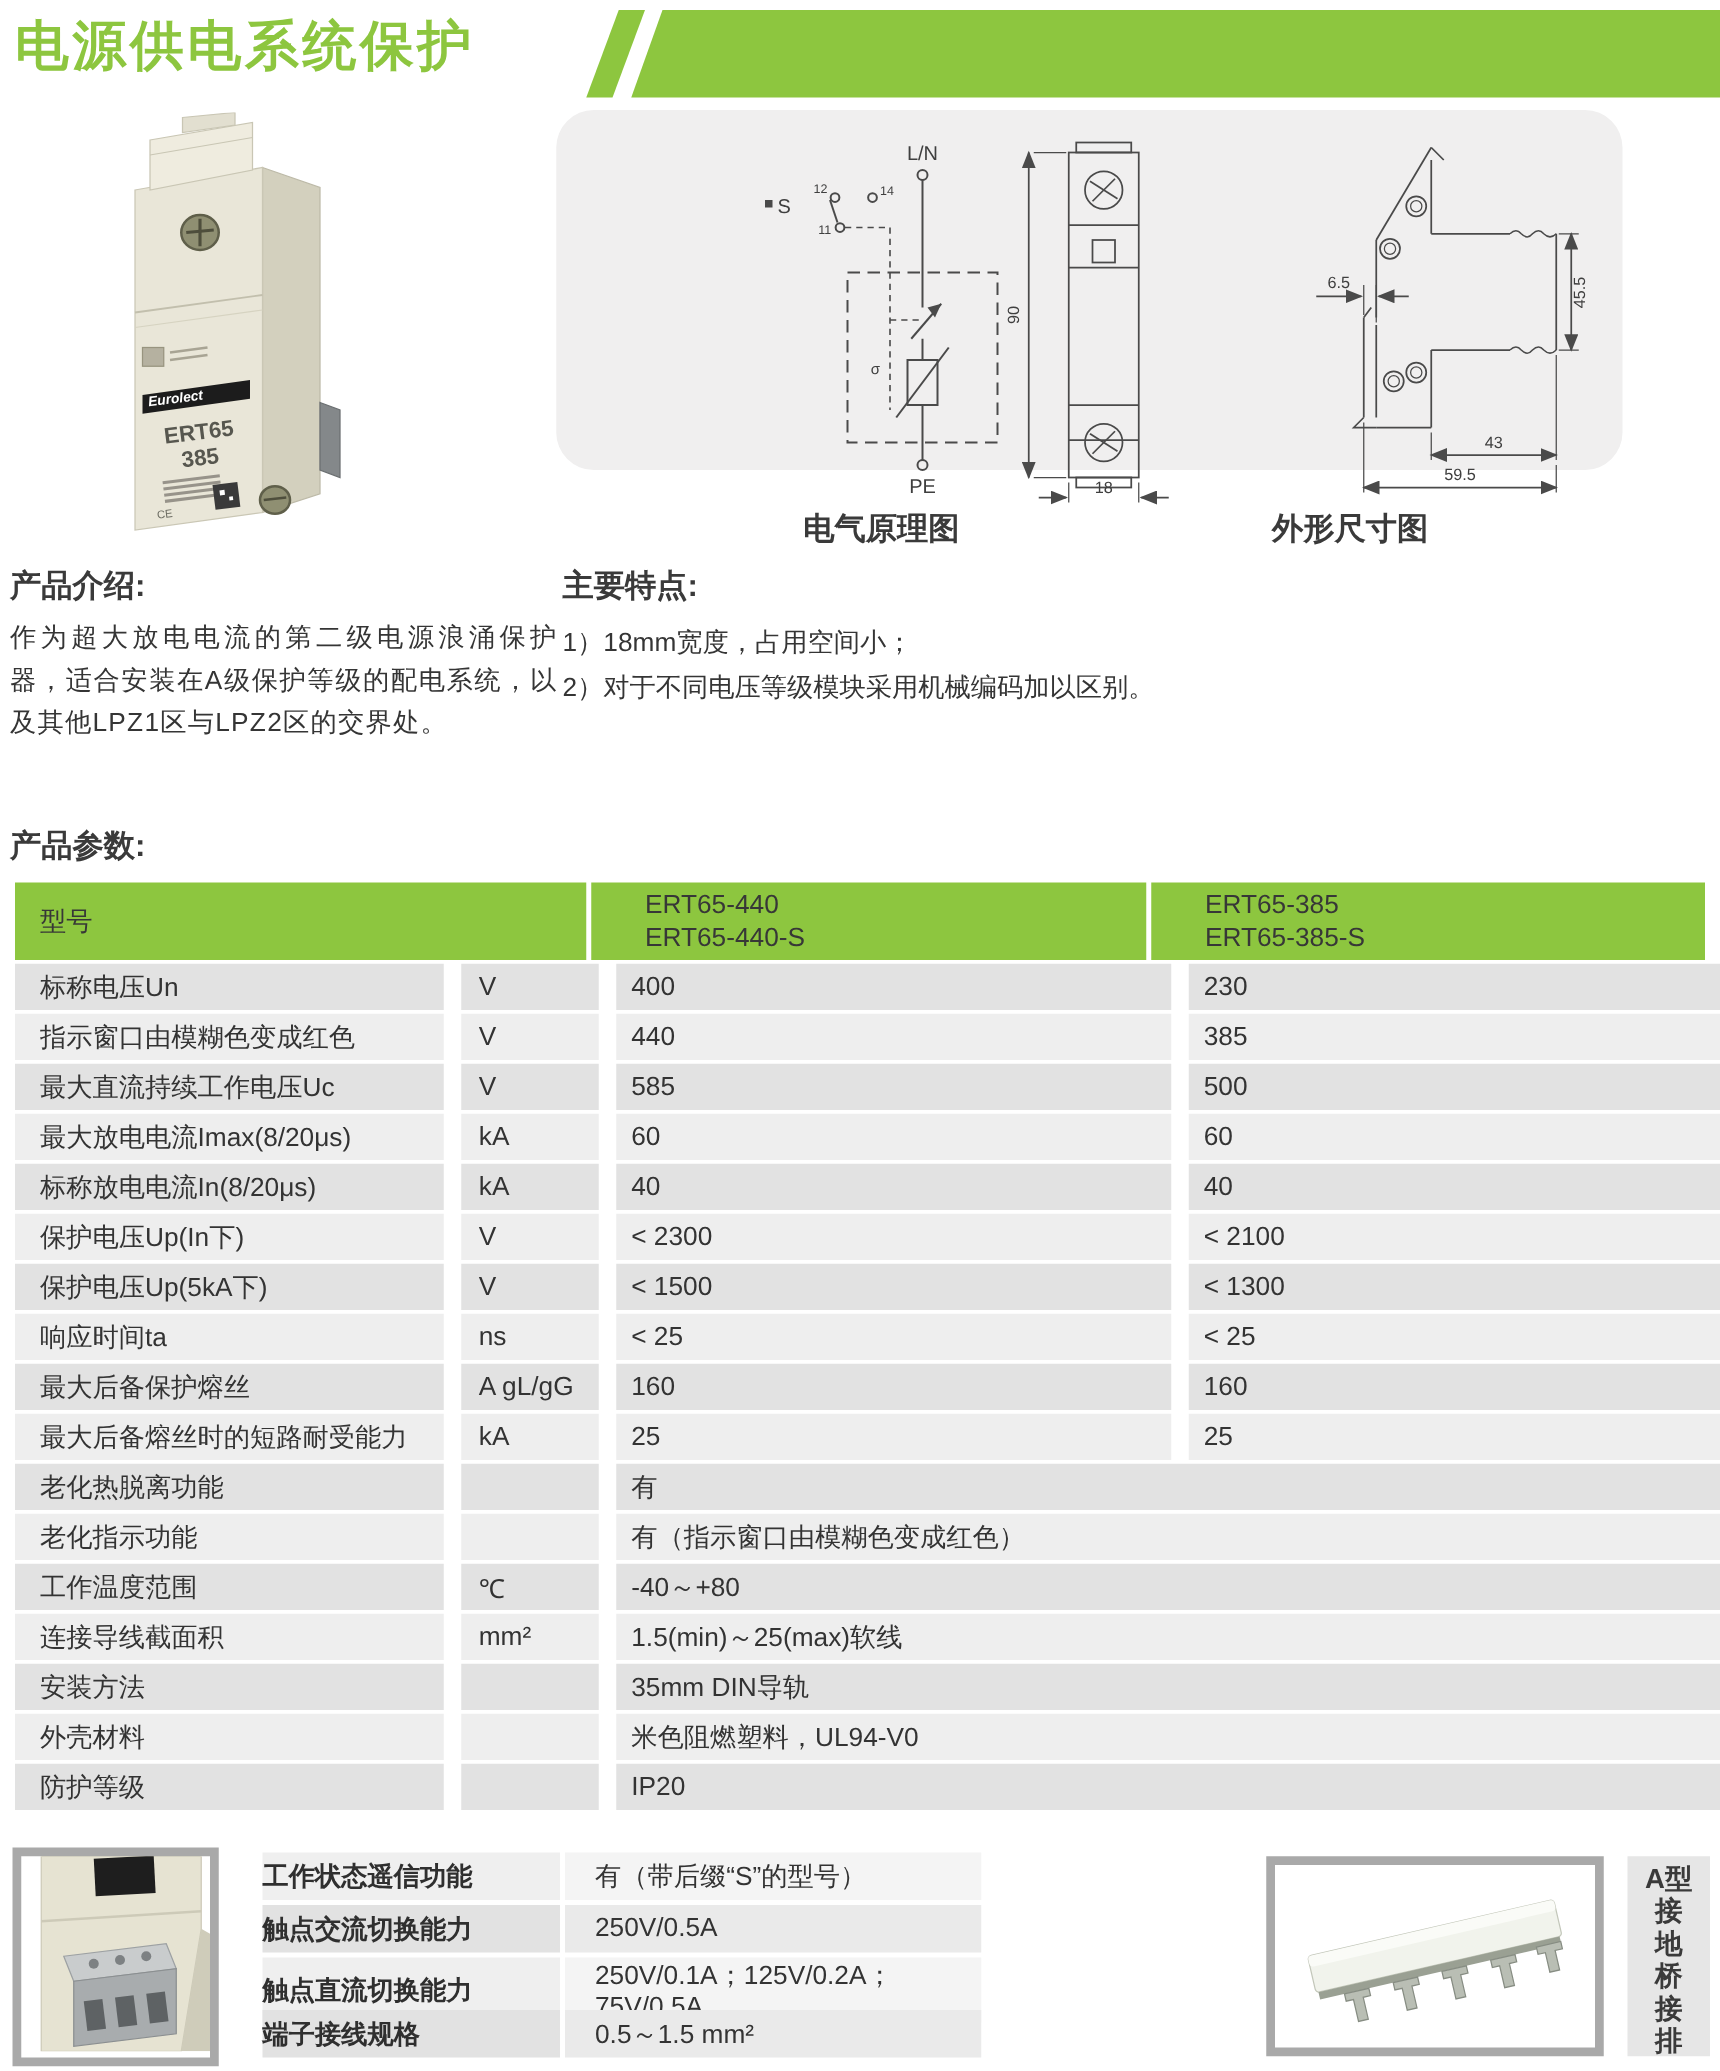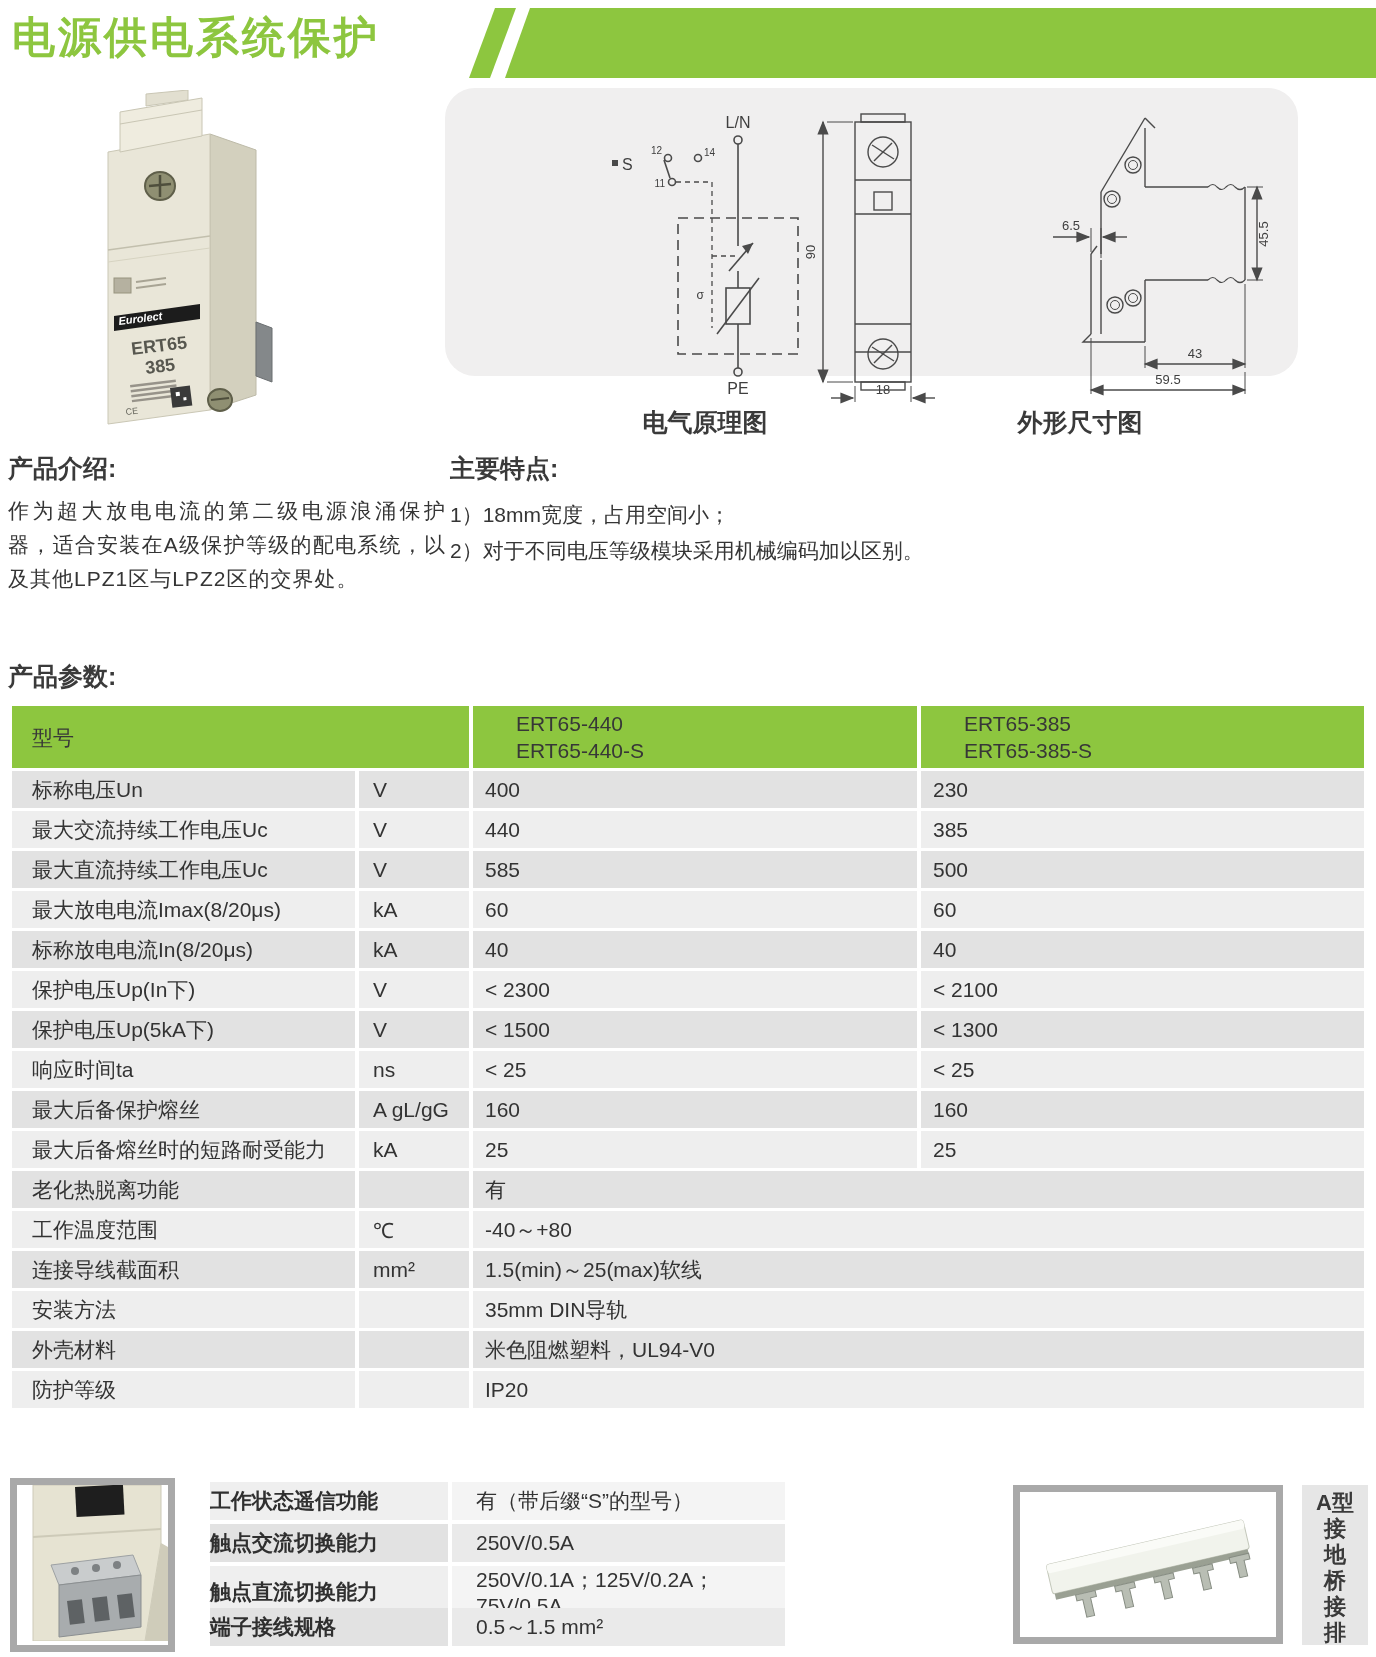--- a/index.html
+++ b/index.html
@@ -46,21 +46,21 @@
 
   
   .ptable{left:12px;top:706px;width:1352px;}
   .thead{display:grid;grid-template-columns:457px 444px 443px;column-gap:4px;height:62px;border-radius:26px;}
   .thead .hcell{
     background:#8dc63f;color:#373737;font-size:21px;
     display:flex;flex-direction:column;justify-content:center;line-height:27px;
   }
   .hcell.first{padding-left:20px;}
   .hcell.models{padding-left:43px;}
-  .trow{display:grid;grid-template-columns:343px 110px 444px 443px;column-gap:4px;height:37px;margin-top:3px;}
+  .trow{display:grid;grid-template-columns:343px 110px 444px 443px;column-gap:14px;height:37px;margin-top:3px;}
   .trow.merged{grid-template-columns:343px 110px 891px;}
   .trow>div{display:flex;align-items:center;font-size:21px;color:#333333;}
   .trow .c-label{padding-left:20px;}
   .trow .c-unit{padding-left:14px;}
   .trow .c-val{padding-left:12px;}
   .tbody .trow:nth-child(odd)>div{background:#e2e2e2;}
   .tbody .trow:nth-child(even)>div{background:#eeeeee;}
 
   
   .btable{left:210px;top:1482px;width:575px;}
@@ -296,21 +296,21 @@
     </div>
   </div>
   <div class="tbody">
     <div class="trow">
         <div class="c-label">标称电压Un</div>
         <div class="c-unit">V</div>
         <div class="c-val">400</div>
         <div class="c-val">230</div>
       </div>
     <div class="trow">
-        <div class="c-label">最大交流持续工作电压Uc</div>
+        <div class="c-label">指示窗口由模糊色变成红色</div>
         <div class="c-unit">V</div>
         <div class="c-val">440</div>
         <div class="c-val">385</div>
       </div>
     <div class="trow">
         <div class="c-label">最大直流持续工作电压Uc</div>
         <div class="c-unit">V</div>
         <div class="c-val">585</div>
         <div class="c-val">500</div>
       </div>
@@ -353,20 +353,25 @@
     <div class="trow">
         <div class="c-label">最大后备熔丝时的短路耐受能力</div>
         <div class="c-unit">kA</div>
         <div class="c-val">25</div>
         <div class="c-val">25</div>
       </div>
     <div class="trow merged">
         <div class="c-label">老化热脱离功能</div>
         <div class="c-unit"></div>
         <div class="c-val">有</div>
+      </div>
+    <div class="trow merged">
+        <div class="c-label">老化指示功能</div>
+        <div class="c-unit"></div>
+        <div class="c-val">有（指示窗口由模糊色变成红色）</div>
       </div>
     <div class="trow merged">
         <div class="c-label">工作温度范围</div>
         <div class="c-unit">℃</div>
         <div class="c-val">-40～+80</div>
       </div>
     <div class="trow merged">
         <div class="c-label">连接导线截面积</div>
         <div class="c-unit">mm²</div>
         <div class="c-val">1.5(min)～25(max)软线</div>

